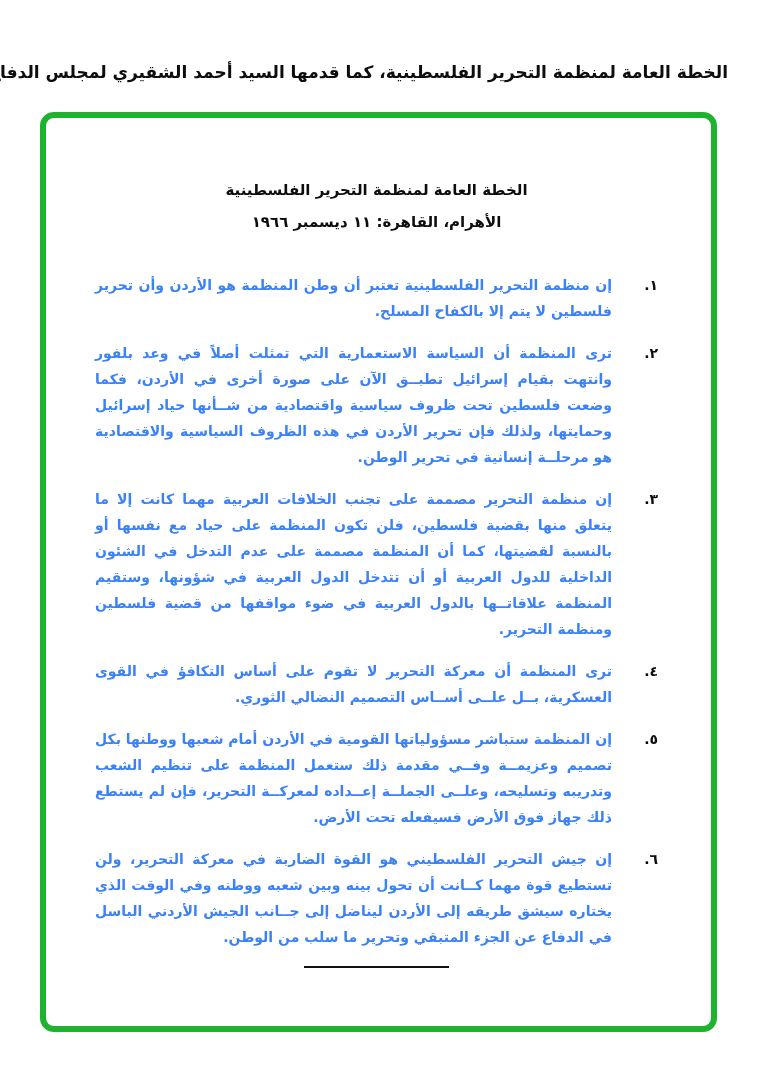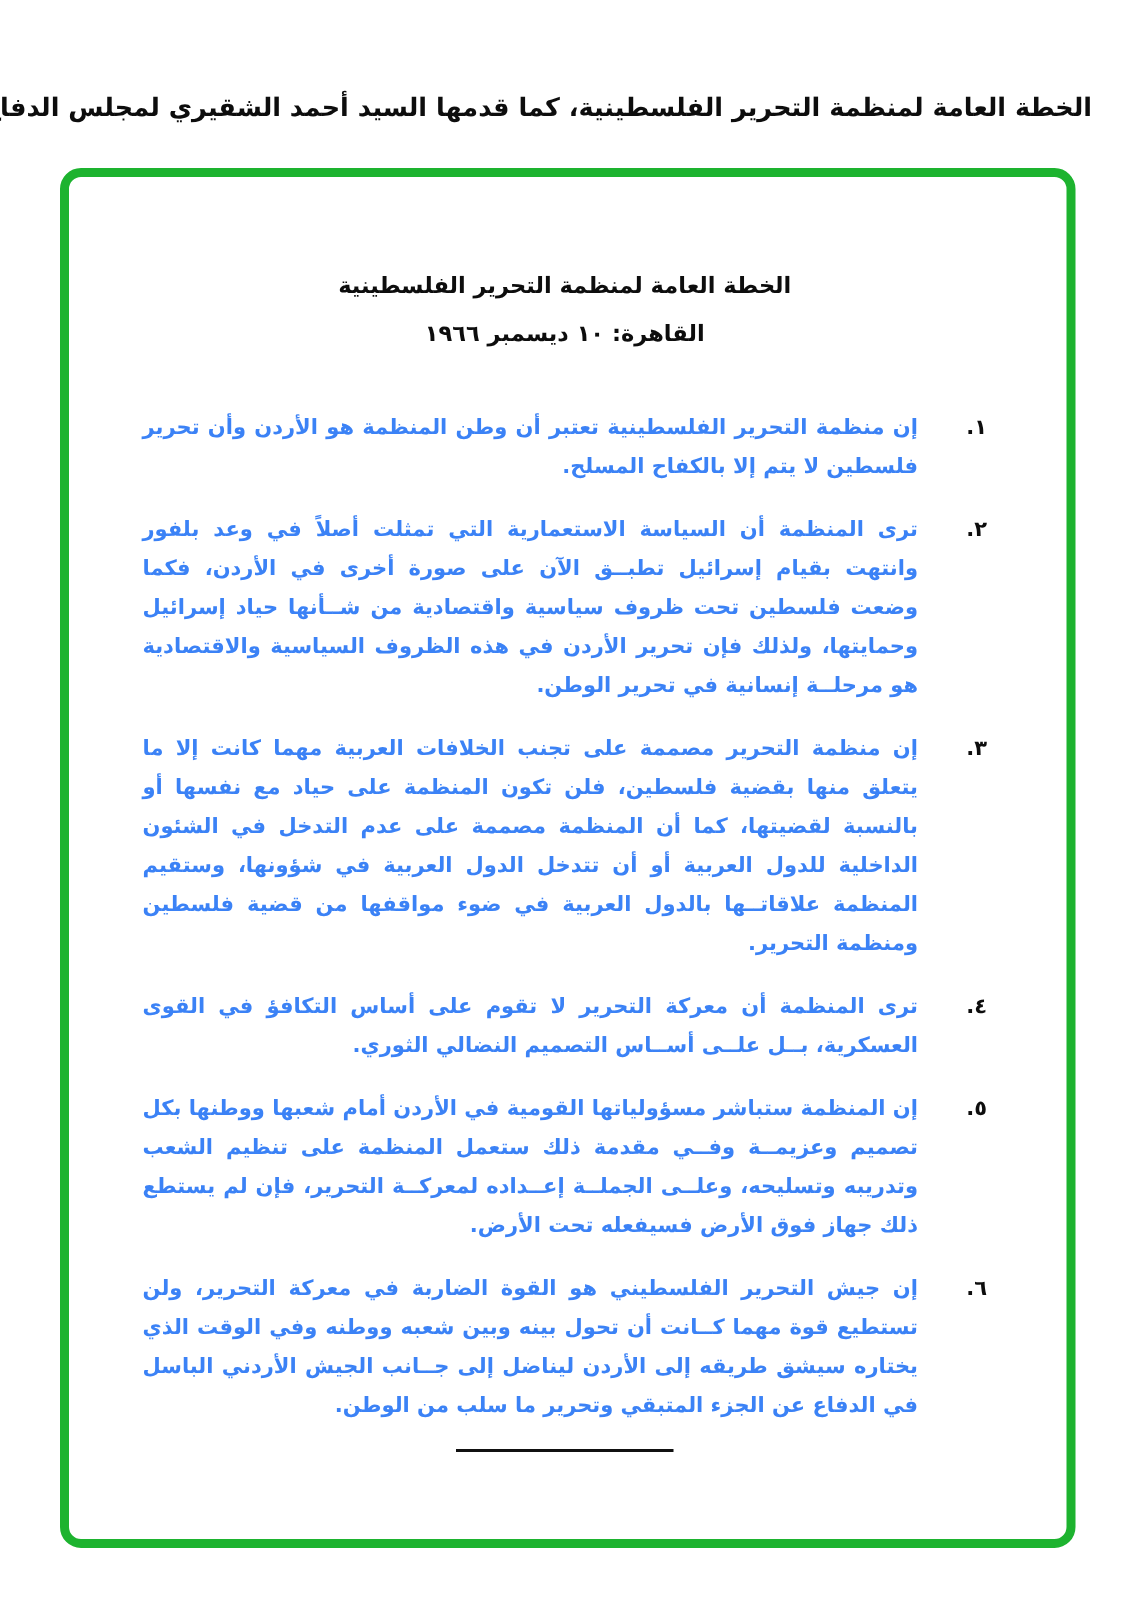--- a/index.html
+++ b/index.html
@@ -90,21 +90,21 @@
 
 <div class="page">
 
   <div class="top-title">الخطة العامة لمنظمة التحرير الفلسطينية، كما قدمها السيد أحمد الشقيري لمجلس الدفاع المشترك</div>
 
   <div class="doc-frame" style="border-color: rgb(29, 179, 47);">
     <div class="doc-content">
 
       <div class="doc-header">
         <div>الخطة العامة لمنظمة التحرير الفلسطينية</div>
-        <div>القاهرة: ١٠ ديسمبر ١٩٦٦</div>
+        <div>الأهرام، القاهرة: ١١ ديسمبر ١٩٦٦</div>
       </div>
 
       <div class="doc-body">
 
         <div class="para">
           <div class="para-num">١.</div>
           <div class="para-text">إن منظمة التحرير الفلسطينية تعتبر أن وطن المنظمة هو الأردن وأن تحرير فلسطين لا يتم إلا بالكفاح المسلح.</div>
         </div>
 
         <div class="para">

